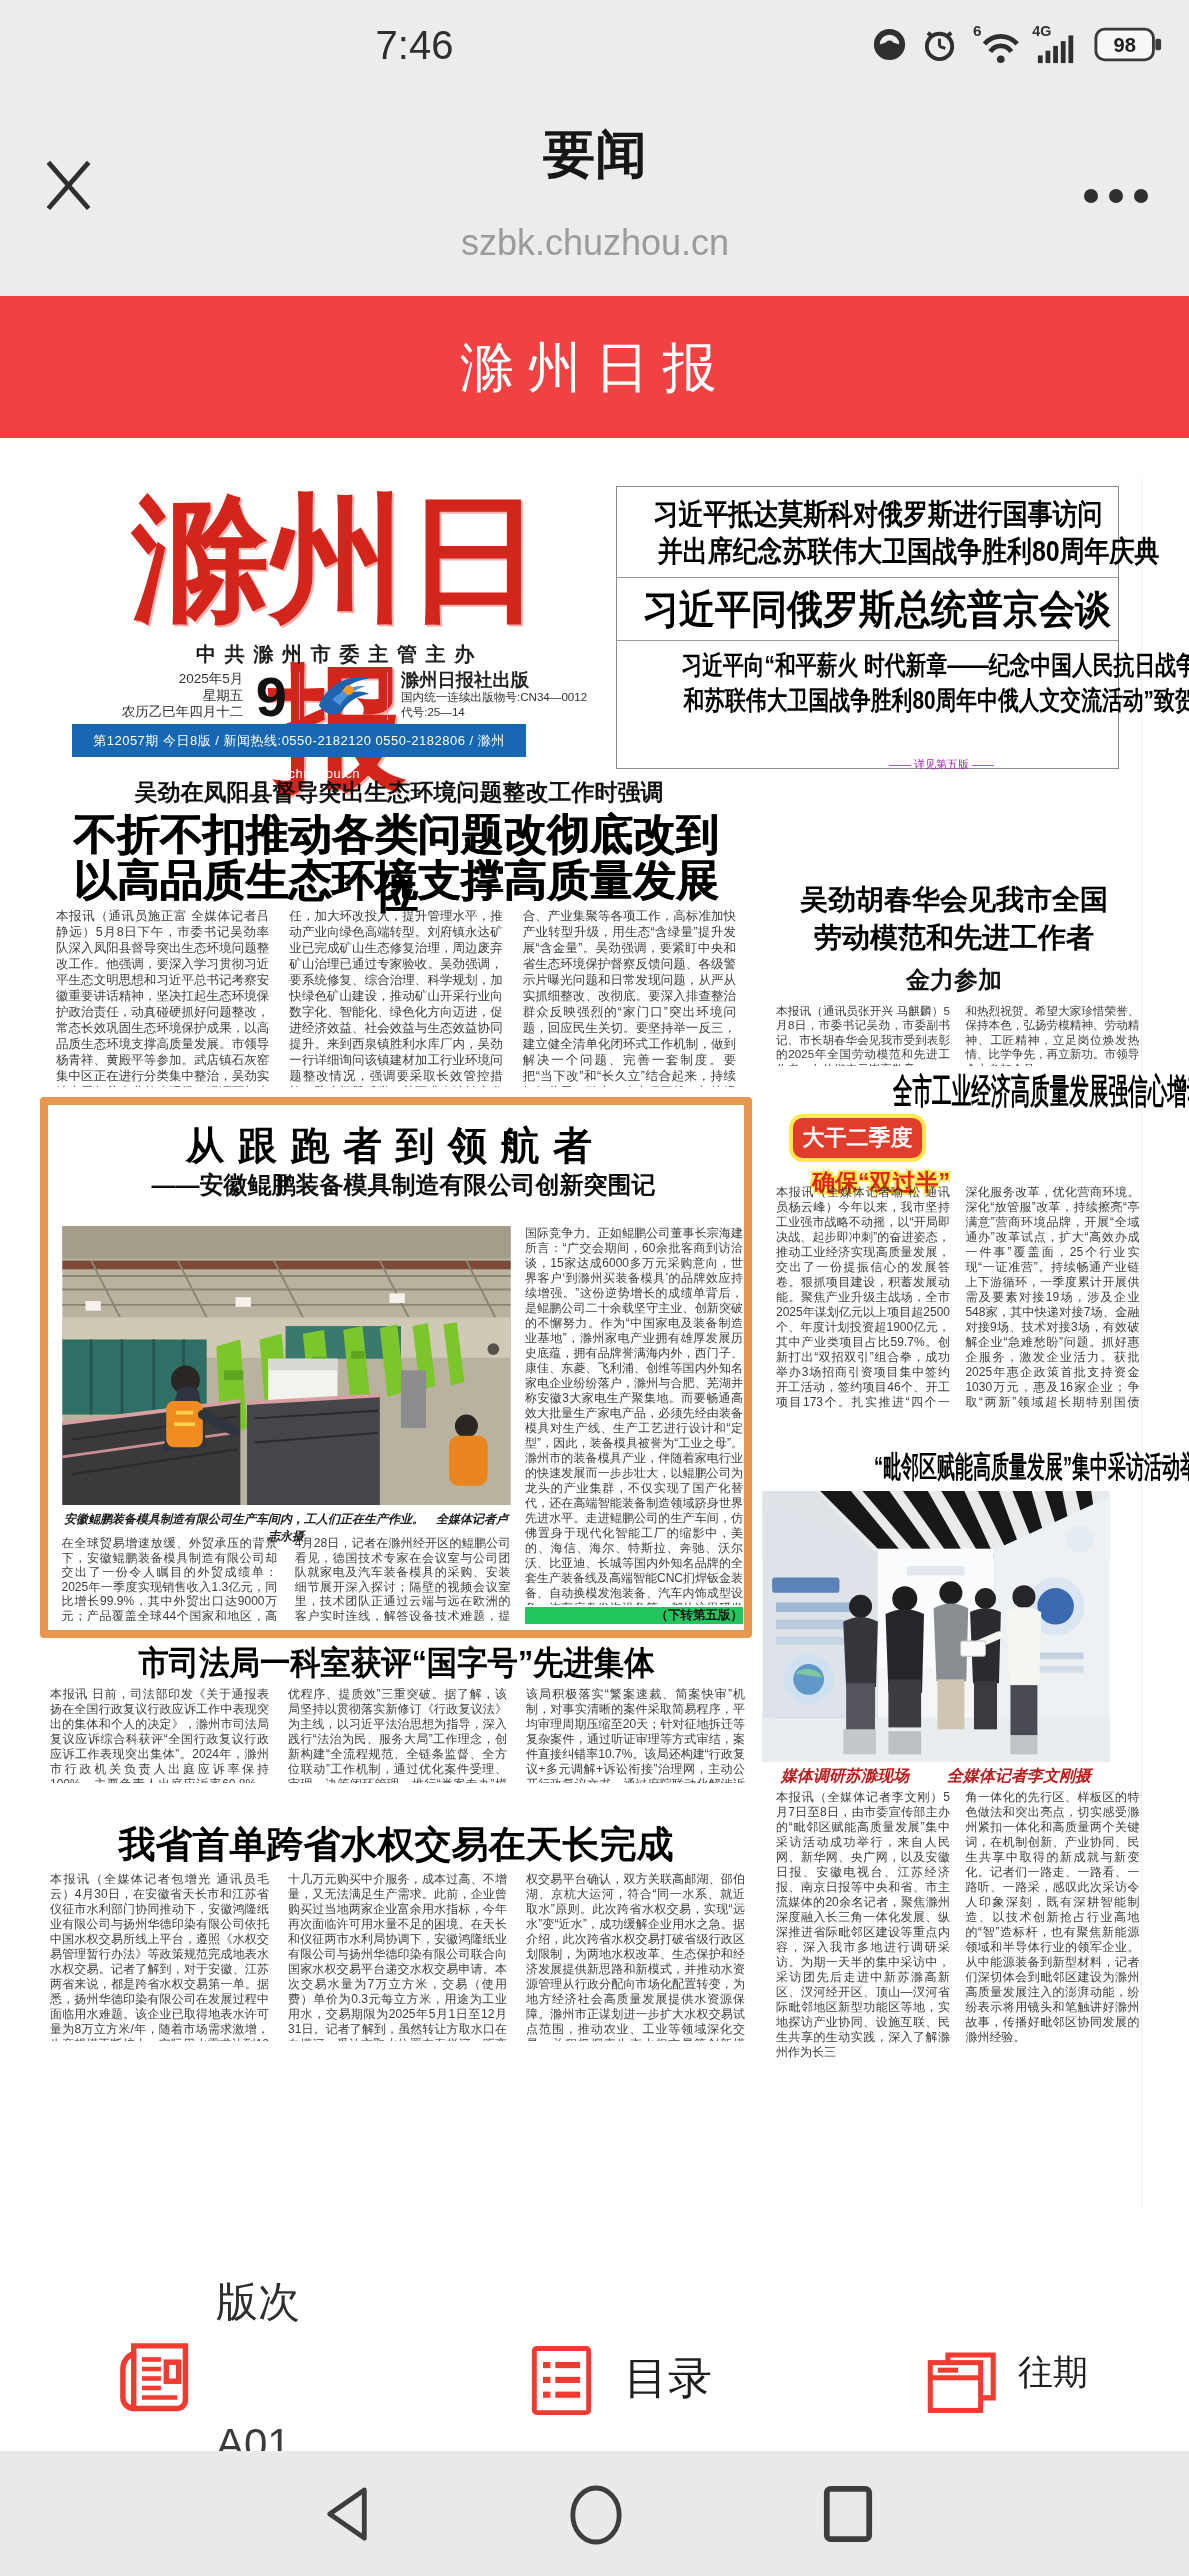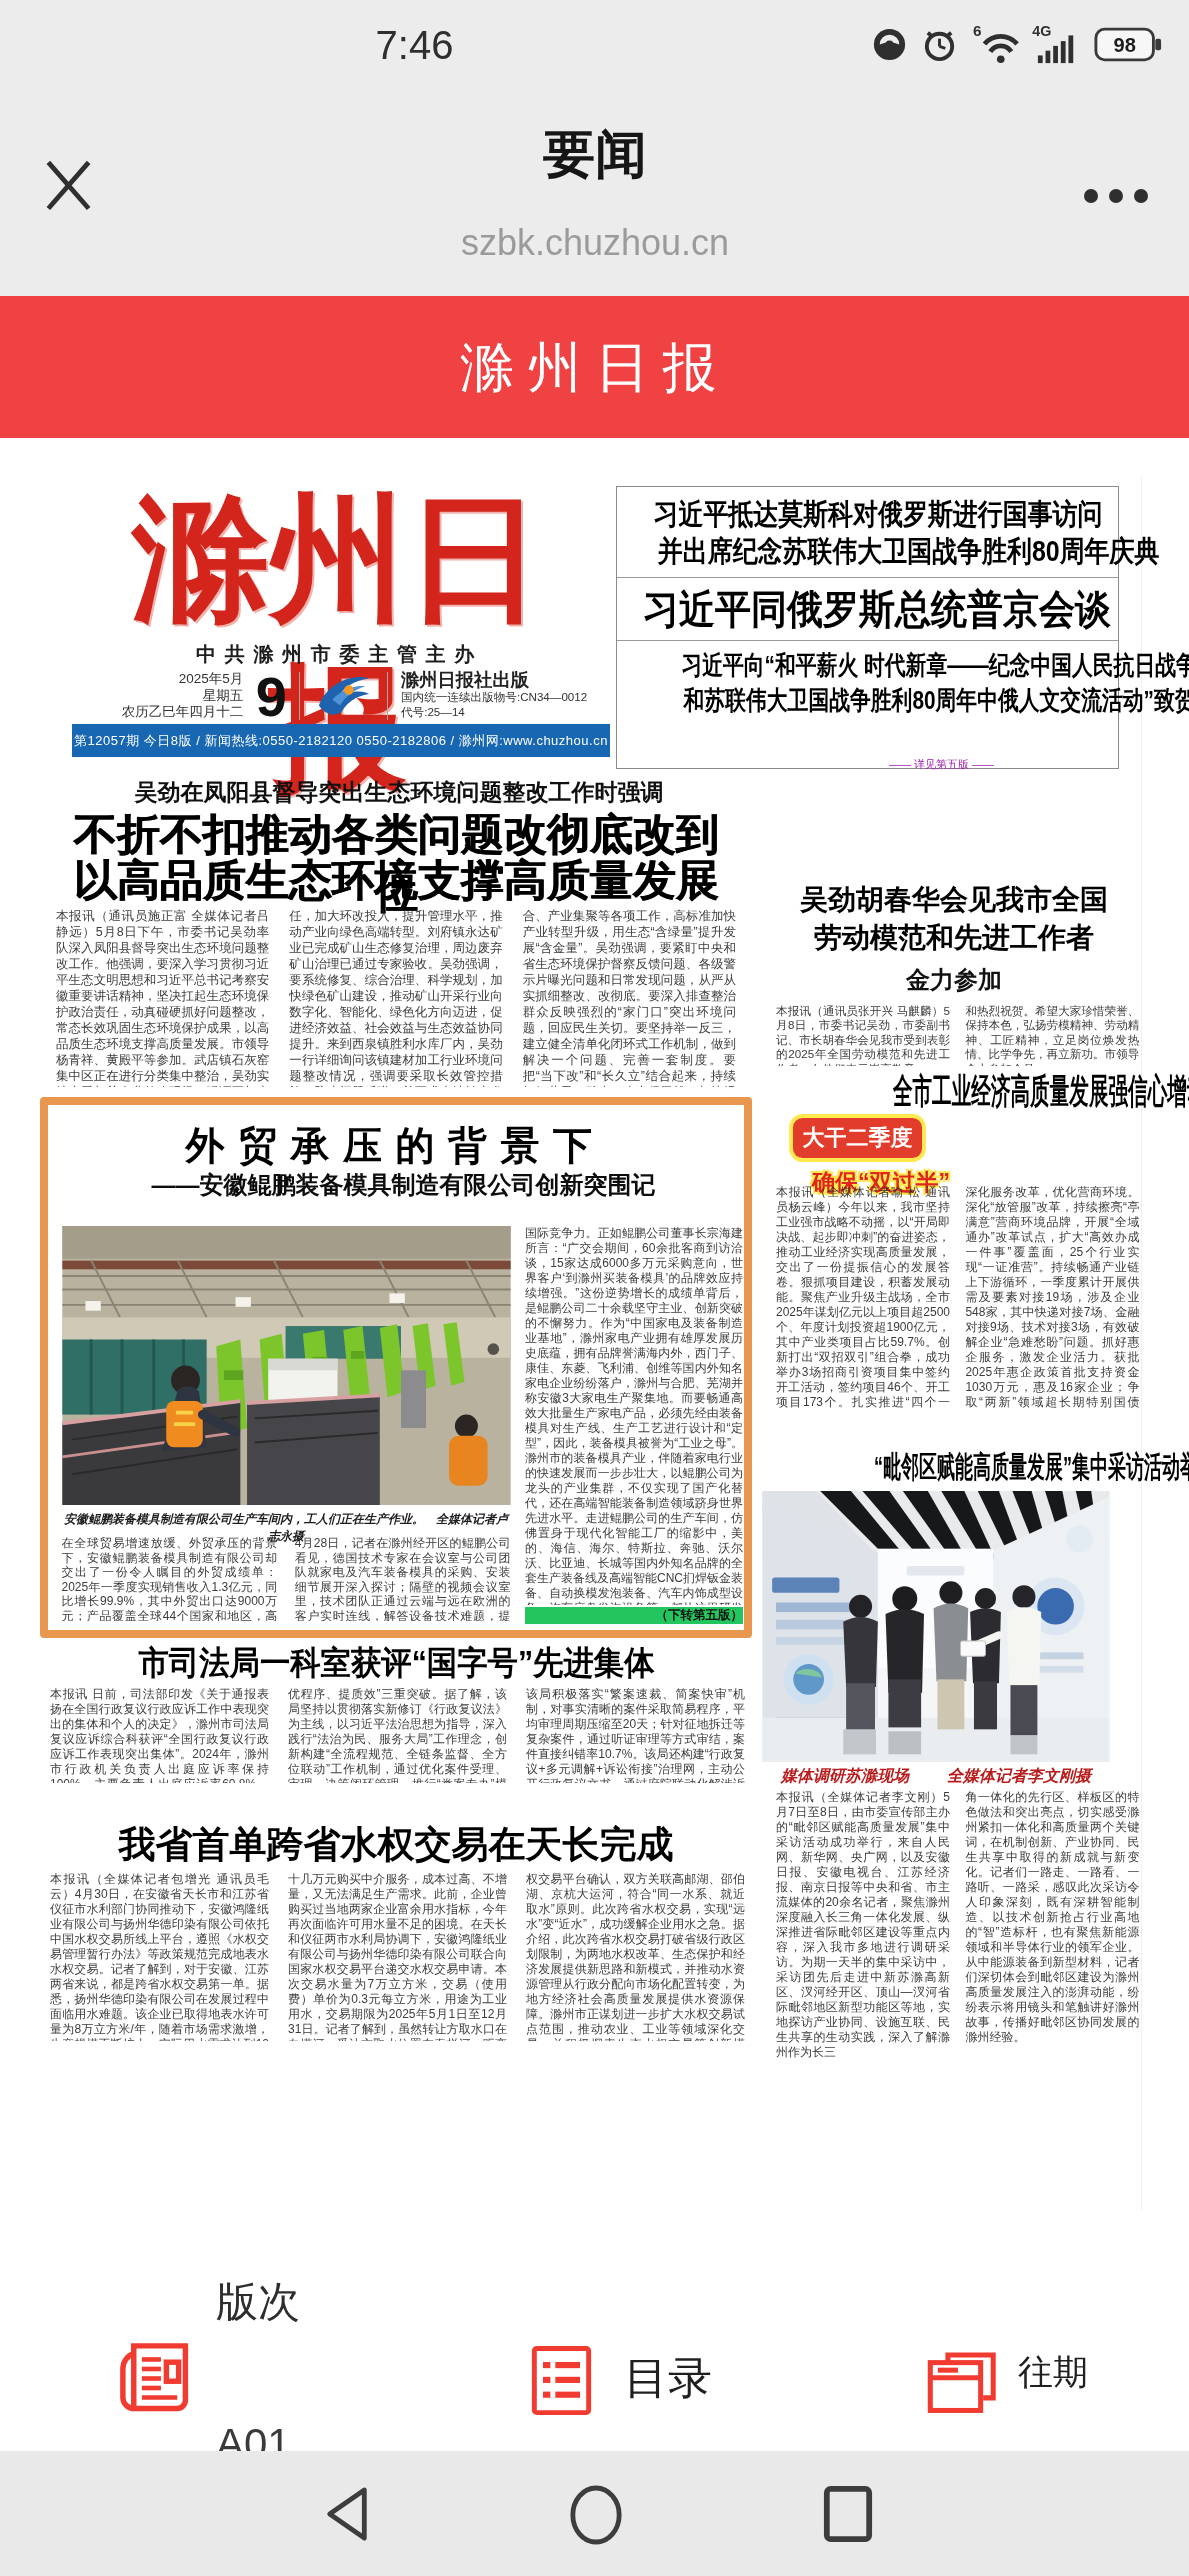--- a/index.html
+++ b/index.html
@@ -31,21 +31,21 @@
   #brand{left:67px;top:35px;width:541px;height:169px;text-align:center;
          font-family:"DejaVu Serif","Liberation Serif",serif;font-weight:900;
          font-size:137px;line-height:169px;color:#d3251b;text-shadow:1.9px 1.9px 0 rgba(211,37,27,.35);}
   #organizer{left:72px;top:203px;width:535px;text-align:center;font-size:20px;font-weight:700;color:#1d1d1d;letter-spacing:8.7px;}
   #date-row{left:114px;top:229px;width:481px;height:58px;display:flex;align-items:center;justify-content:center;gap:12.5px;}
   #date-lines{text-align:right;font-size:13.5px;line-height:16.4px;color:#333;}
   #day-number{font-size:56px;font-weight:900;color:#111;}
   .vline{width:1px;height:48px;background:#a7a7a7;}
   #pub-block{font-size:11.6px;line-height:14.4px;color:#333;}
   #pub-name{font-size:18.3px;font-weight:700;color:#222;margin-bottom:2.9px;}
-  #bluebar{left:72px;top:286px;width:538px;height:33px;background:#1767b2;color:#fff;
+  #bluebar{left:72px;top:286px;width:454px;height:33px;background:#1767b2;color:#fff;
            font-size:13px;line-height:33px;text-align:center;letter-spacing:0.5px;}
 
   #hbox{left:616px;top:48px;width:501px;height:281px;border:1.9px solid #8a8a8a;background:#fff;}
   .hbox-sec{text-align:center;font-weight:900;color:#000;}
   #hbox-1{padding-top:8.7px;font-size:29px;line-height:37px;}
   #hbox-2{font-size:40px;line-height:62px;border-top:1.9px solid #9a9a9a;border-bottom:1.9px solid #9a9a9a;margin-top:7.7px;}
   #hbox-3{padding-top:6.7px;font-size:26px;line-height:35px;}
   .cond{display:inline-block;white-space:nowrap;}
   #seemore{left:770px;top:319px;width:343px;text-align:center;font-size:11px;color:#a21caf;}
 
@@ -256,21 +256,21 @@
     <div class="abs" id="badge">
       <span id="badge-left">大干二季度</span>
       <span id="badge-right">确保“双过半”</span>
     </div>
     <div class="abs colwrap" id="ind-cols">
       <div class="c bodytxt">本报讯（全媒体记者喻 松 通讯员杨云峰）今年以来，我市坚持工业强市战略不动摇，以“开局即决战、起步即冲刺”的奋进姿态，推动工业经济实现高质量发展，交出了一份提振信心的发展答卷。狠抓项目建设，积蓄发展动能。聚焦产业升级主战场，全市2025年谋划亿元以上项目超2500个、年度计划投资超1900亿元，其中产业类项目占比59.7%。创新打出“双招双引”组合拳，成功举办3场招商引资项目集中签约开工活动，签约项目46个、开工项目173个。扎实推进“四个一百”工程，实现亿元以上工业项目新开工74个、新竣工36个、新投产38个、新达产11个，形成项目建设梯次推进的良好格局。</div>
       <div class="c bodytxt">深化服务改革，优化营商环境。深化“放管服”改革，持续擦亮“亭满意”营商环境品牌，开展“全域通办”改革试点，扩大“高效办成一件事”覆盖面，25个行业实现“一证准营”。持续畅通产业链上下游循环，一季度累计开展供需及要素对接19场，涉及企业548家，其中快递对接7场、金融对接9场、技术对接3场，有效破解企业“急难愁盼”问题。抓好惠企服务，激发企业活力。获批2025年惠企政策首批支持资金1030万元，惠及16家企业；争取“两新”领域超长期特别国债1.58亿元，获批专项债额度27.56亿元，为7个省开工动员项目放款4.35亿元，助力市场主体轻装上阵、稳健发展。一季度数据显示，全市新增规上工业企业199户，总数达2910户，稳居全省第二位。</div>
     </div>
 
     <div class="abs" id="obox">
-      <div class="abs" id="otitle">外贸承压的背景下</div>
+      <div class="abs" id="otitle">从跟跑者到领航者</div>
       <div class="abs" id="osub">——安徽鲲鹏装备模具制造有限公司创新突围记</div>
       <div class="abs" id="obyline">全媒体记者喻  松</div>
       <div class="abs" id="ophoto">
         <svg width="449" height="279" viewBox="0 0 466 290">
           <rect width="466" height="290" fill="#b8b29f"></rect>
           <rect y="0" width="466" height="34" fill="#a39d8a"></rect>
           <rect y="36" width="466" height="9" fill="#7d4a3a"></rect>
           <g stroke="#8a8474" stroke-width="2">
               <line x1="0" y1="52" x2="466" y2="52"></line>
               <line x1="0" y1="66" x2="466" y2="66"></line>

